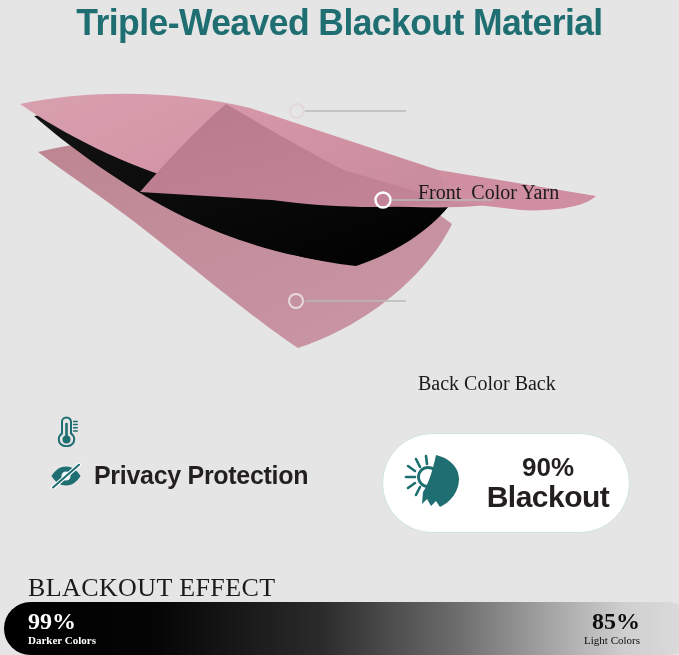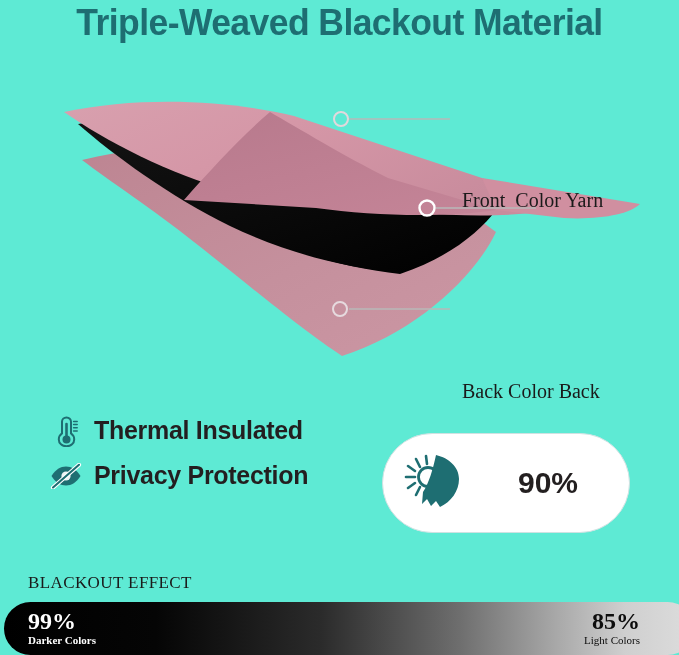--- a/index.html
+++ b/index.html
@@ -5,21 +5,21 @@
   html, body {
     margin: 0;
     padding: 0;
     background: #ffffff;
   }
   #page {
     position: relative;
     width: 679px;
     height: 655px;
     overflow: hidden;
-    background: #5eead4;
+    background: #e5e5e5;
     font-family: "Liberation Sans", sans-serif;
   }
 
   
   #title {
     position: absolute;
     left: 0;
     top: 2px;
     width: 679px;
     text-align: center;
@@ -30,24 +30,23 @@
     color: #1e6e72;
     transform: scaleX(0.96);
     transform-origin: center top;
     white-space: nowrap;
   }
 
   
   #diagram {
     position: absolute;
     left: 0;
-    top: 82px;
+    top: 74px;
     width: 546px;
     height: 280px;
-    margin-left: 44px;
   }
   #diagram svg { display: block; }
 
   .leader-label {
     position: absolute;
     font-family: "Liberation Serif", serif;
     font-size: 20px;
     color: #1a1a1a;
     white-space: pre;
     line-height: 1.22;
@@ -111,30 +110,30 @@
   }
   #badge-text {
     flex: 1 1 auto;
     text-align: center;
     font-family: "Liberation Sans", sans-serif;
     font-weight: bold;
     color: #231f20;
     line-height: 1.08;
     padding-right: 8px;
   }
-  #badge-pct { font-size: 30px; display: block; }
+  #badge-pct { font-size: 26px; display: block; }
   #badge-word { font-size: 30px; display: block; letter-spacing: -0.5px; }
 
   
   #effect-title {
     position: absolute;
     left: 28px;
     top: 573px;
     font-family: "Liberation Serif", serif;
-    font-size: 17px;
+    font-size: 26px;
     letter-spacing: 0.4px;
     color: #1a1a1a;
     white-space: nowrap;
   }
   #effect-bar {
     position: absolute;
     left: 4px;
     top: 602px;
     width: 690px;
     height: 53px;
@@ -252,21 +251,20 @@
           <path d="M13.5 9 L13.5 21.5" stroke="#1e6e72" stroke-width="2.6" stroke-linecap="round"></path>
           <circle cx="13.5" cy="24.4" r="4" fill="#1e6e72"></circle>
           <g stroke="#1e6e72" stroke-width="1.5" stroke-linecap="round">
             <line x1="20.6" y1="6.4" x2="24.2" y2="6.4"></line>
             <line x1="20.6" y1="9.6" x2="24.2" y2="9.6"></line>
             <line x1="20.6" y1="12.8" x2="24.2" y2="12.8"></line>
             <line x1="20.6" y1="16.0" x2="24.2" y2="16.0"></line>
           </g>
         </svg>
       </span>
-      <span class="feature-label">Thermal Insulated</span>
     </div>
 
 
     <div class="feature-row">
       <span class="feature-icon">
         <svg width="34" height="26" viewBox="0 0 34 26" xmlns="http://www.w3.org/2000/svg">
           <path d="M2.5 13 C6.5 6.5 11.5 3.5 17 3.5 C22.5 3.5 27.5 6.5 31.5 13
                    C27.5 19.5 22.5 22.5 17 22.5 C11.5 22.5 6.5 19.5 2.5 13 Z" fill="#1e6e72"></path>
           <circle cx="17" cy="13" r="4.6" fill="#ffffff" opacity="0.92"></circle>
           <line x1="4" y1="24.5" x2="30" y2="1.8" stroke="#ffffff" stroke-width="4.2" stroke-linecap="round"></line>
@@ -293,20 +291,21 @@
 
         <circle cx="26" cy="25" r="9.5" fill="none" stroke="#1e6e72" stroke-width="2.8"></circle>
 
         <path d="M34 3 C47 6 57 15 57 27 C57 39 49 50 38 55
                  L34 49 L29 54 L25 47 L20 52 L21 40
                  C27 31 31 17 34 3 Z" fill="#1e6e72"></path>
       </svg>
     </span>
     <span id="badge-text">
       <span id="badge-pct">90%</span>
+      <span id="badge-word">Blackout</span>
     </span>
   </div>
 
   <div id="effect-title">BLACKOUT EFFECT</div>
 
   <div id="effect-bar">
     <div class="bar-block" id="bar-left">
       <span class="bar-pct">99%</span>
       <span class="bar-sub">Darker Colors</span>
     </div>

